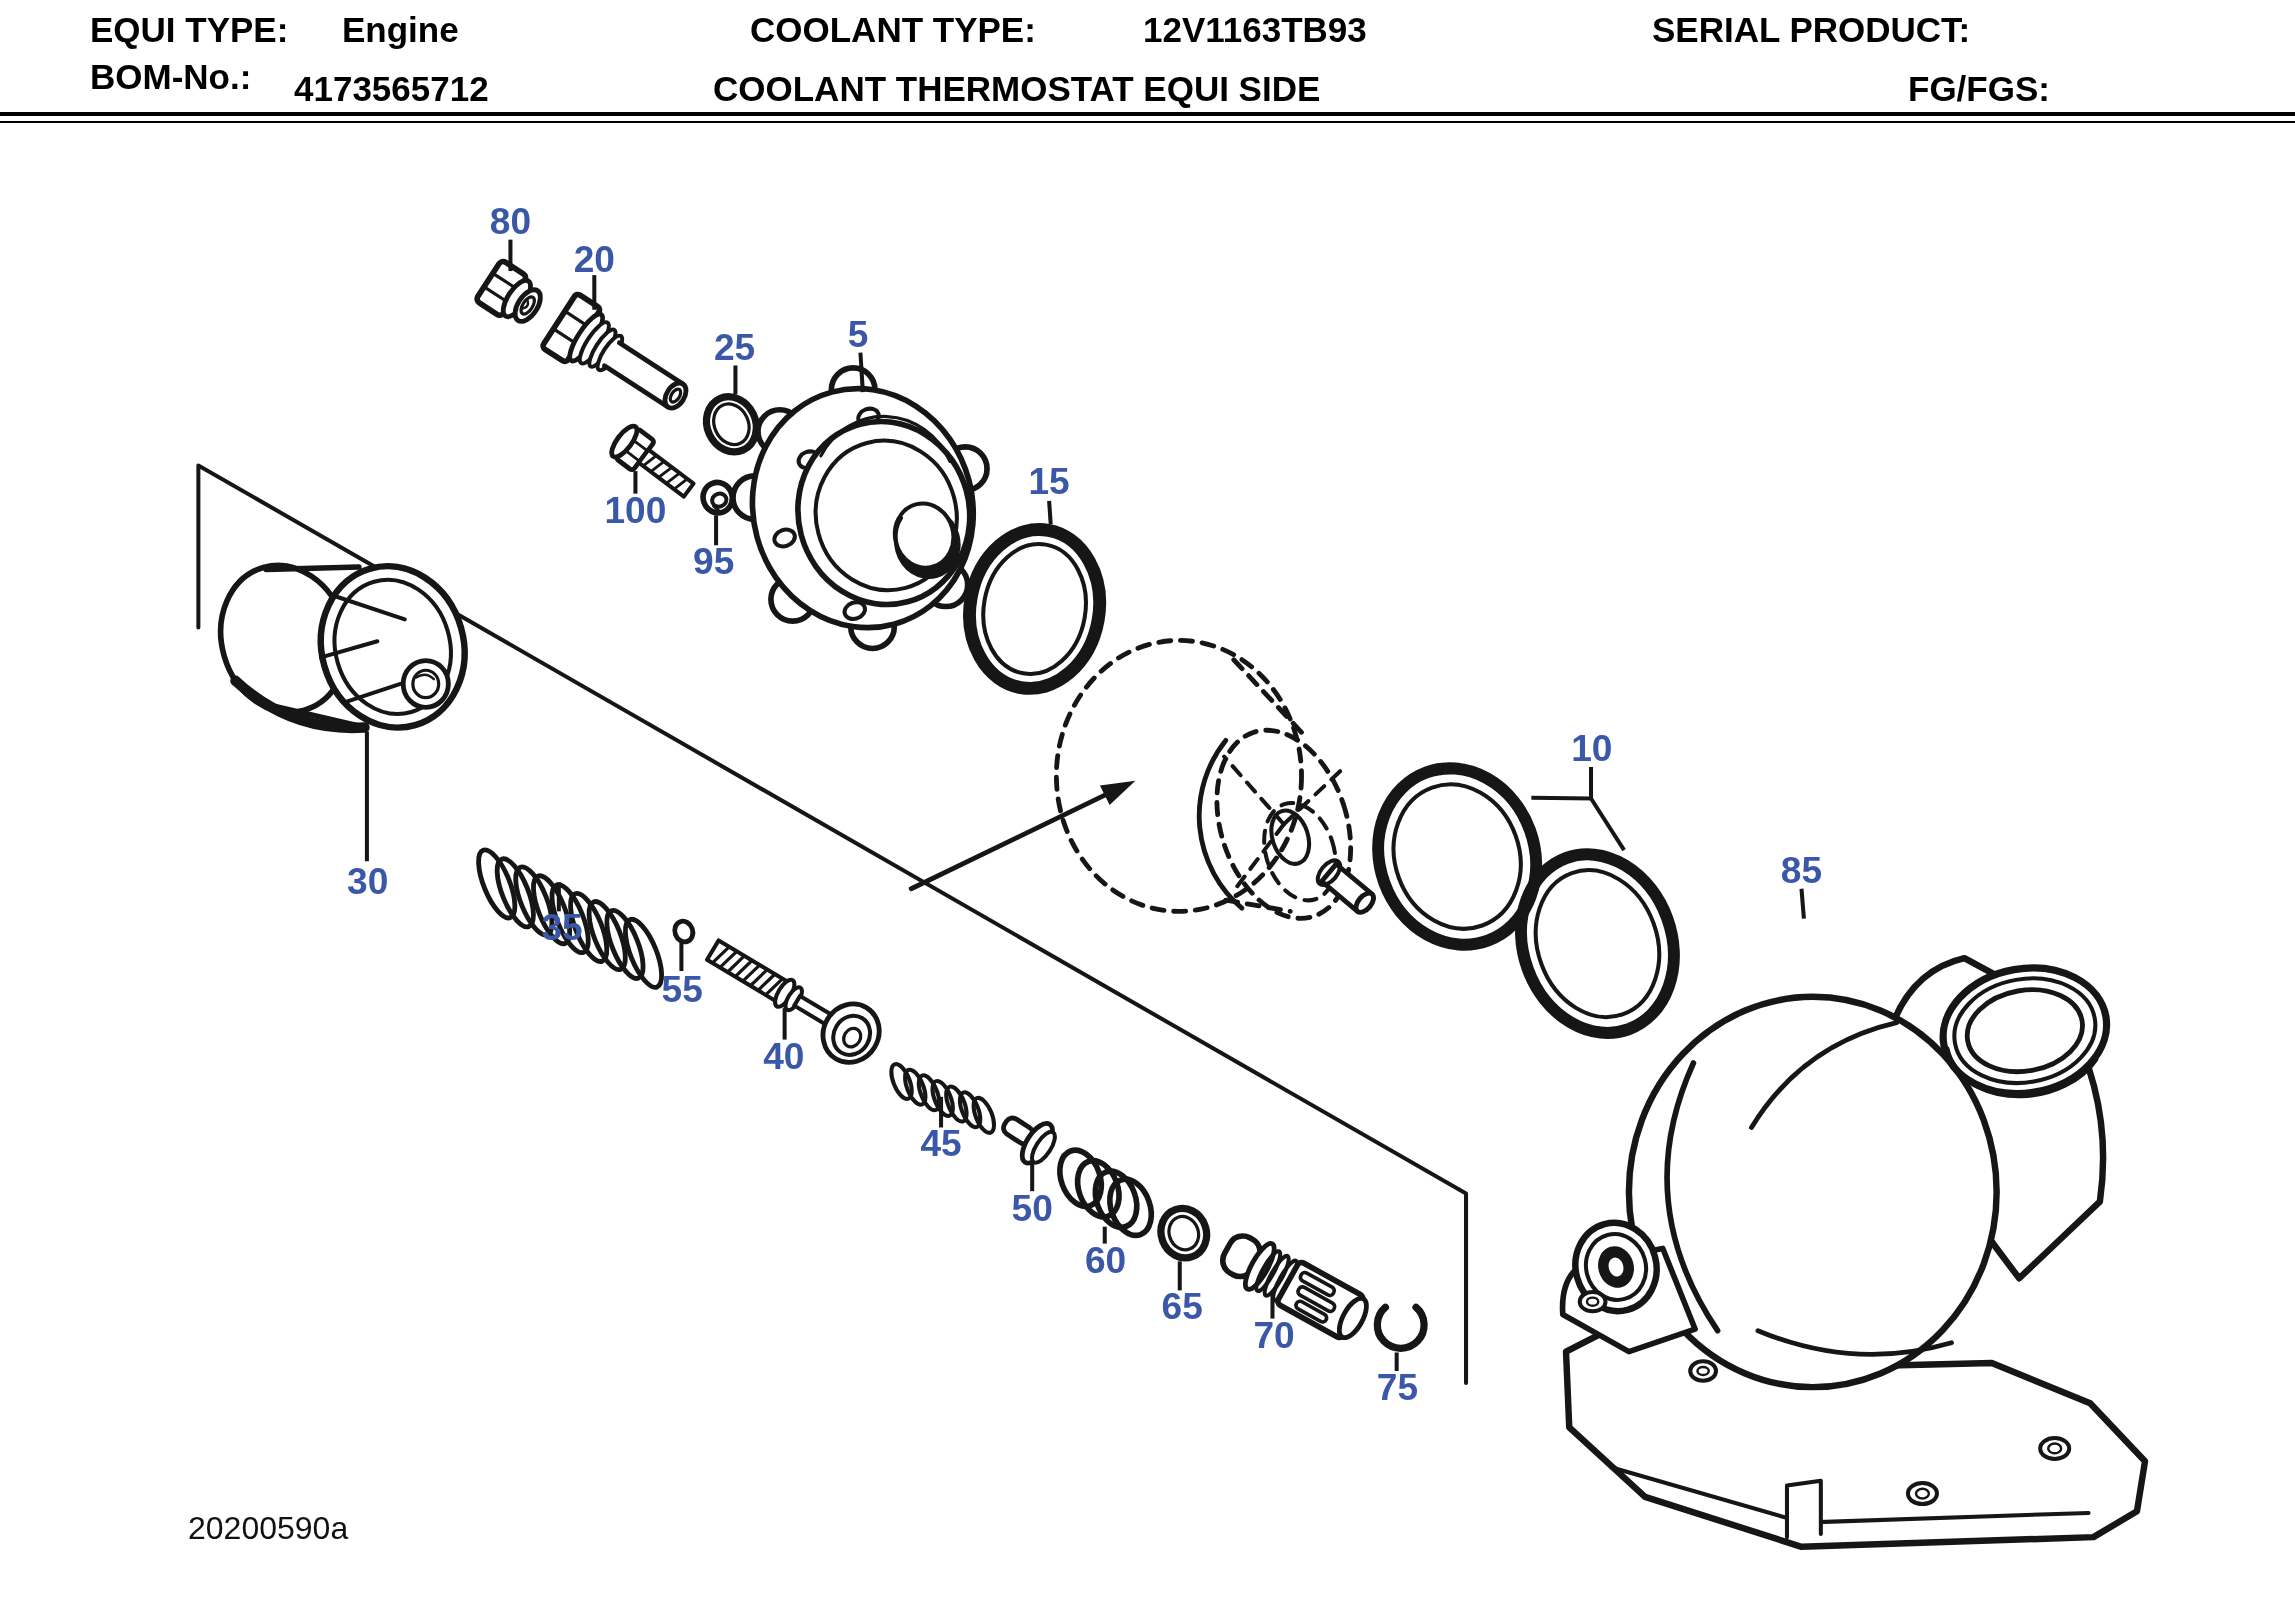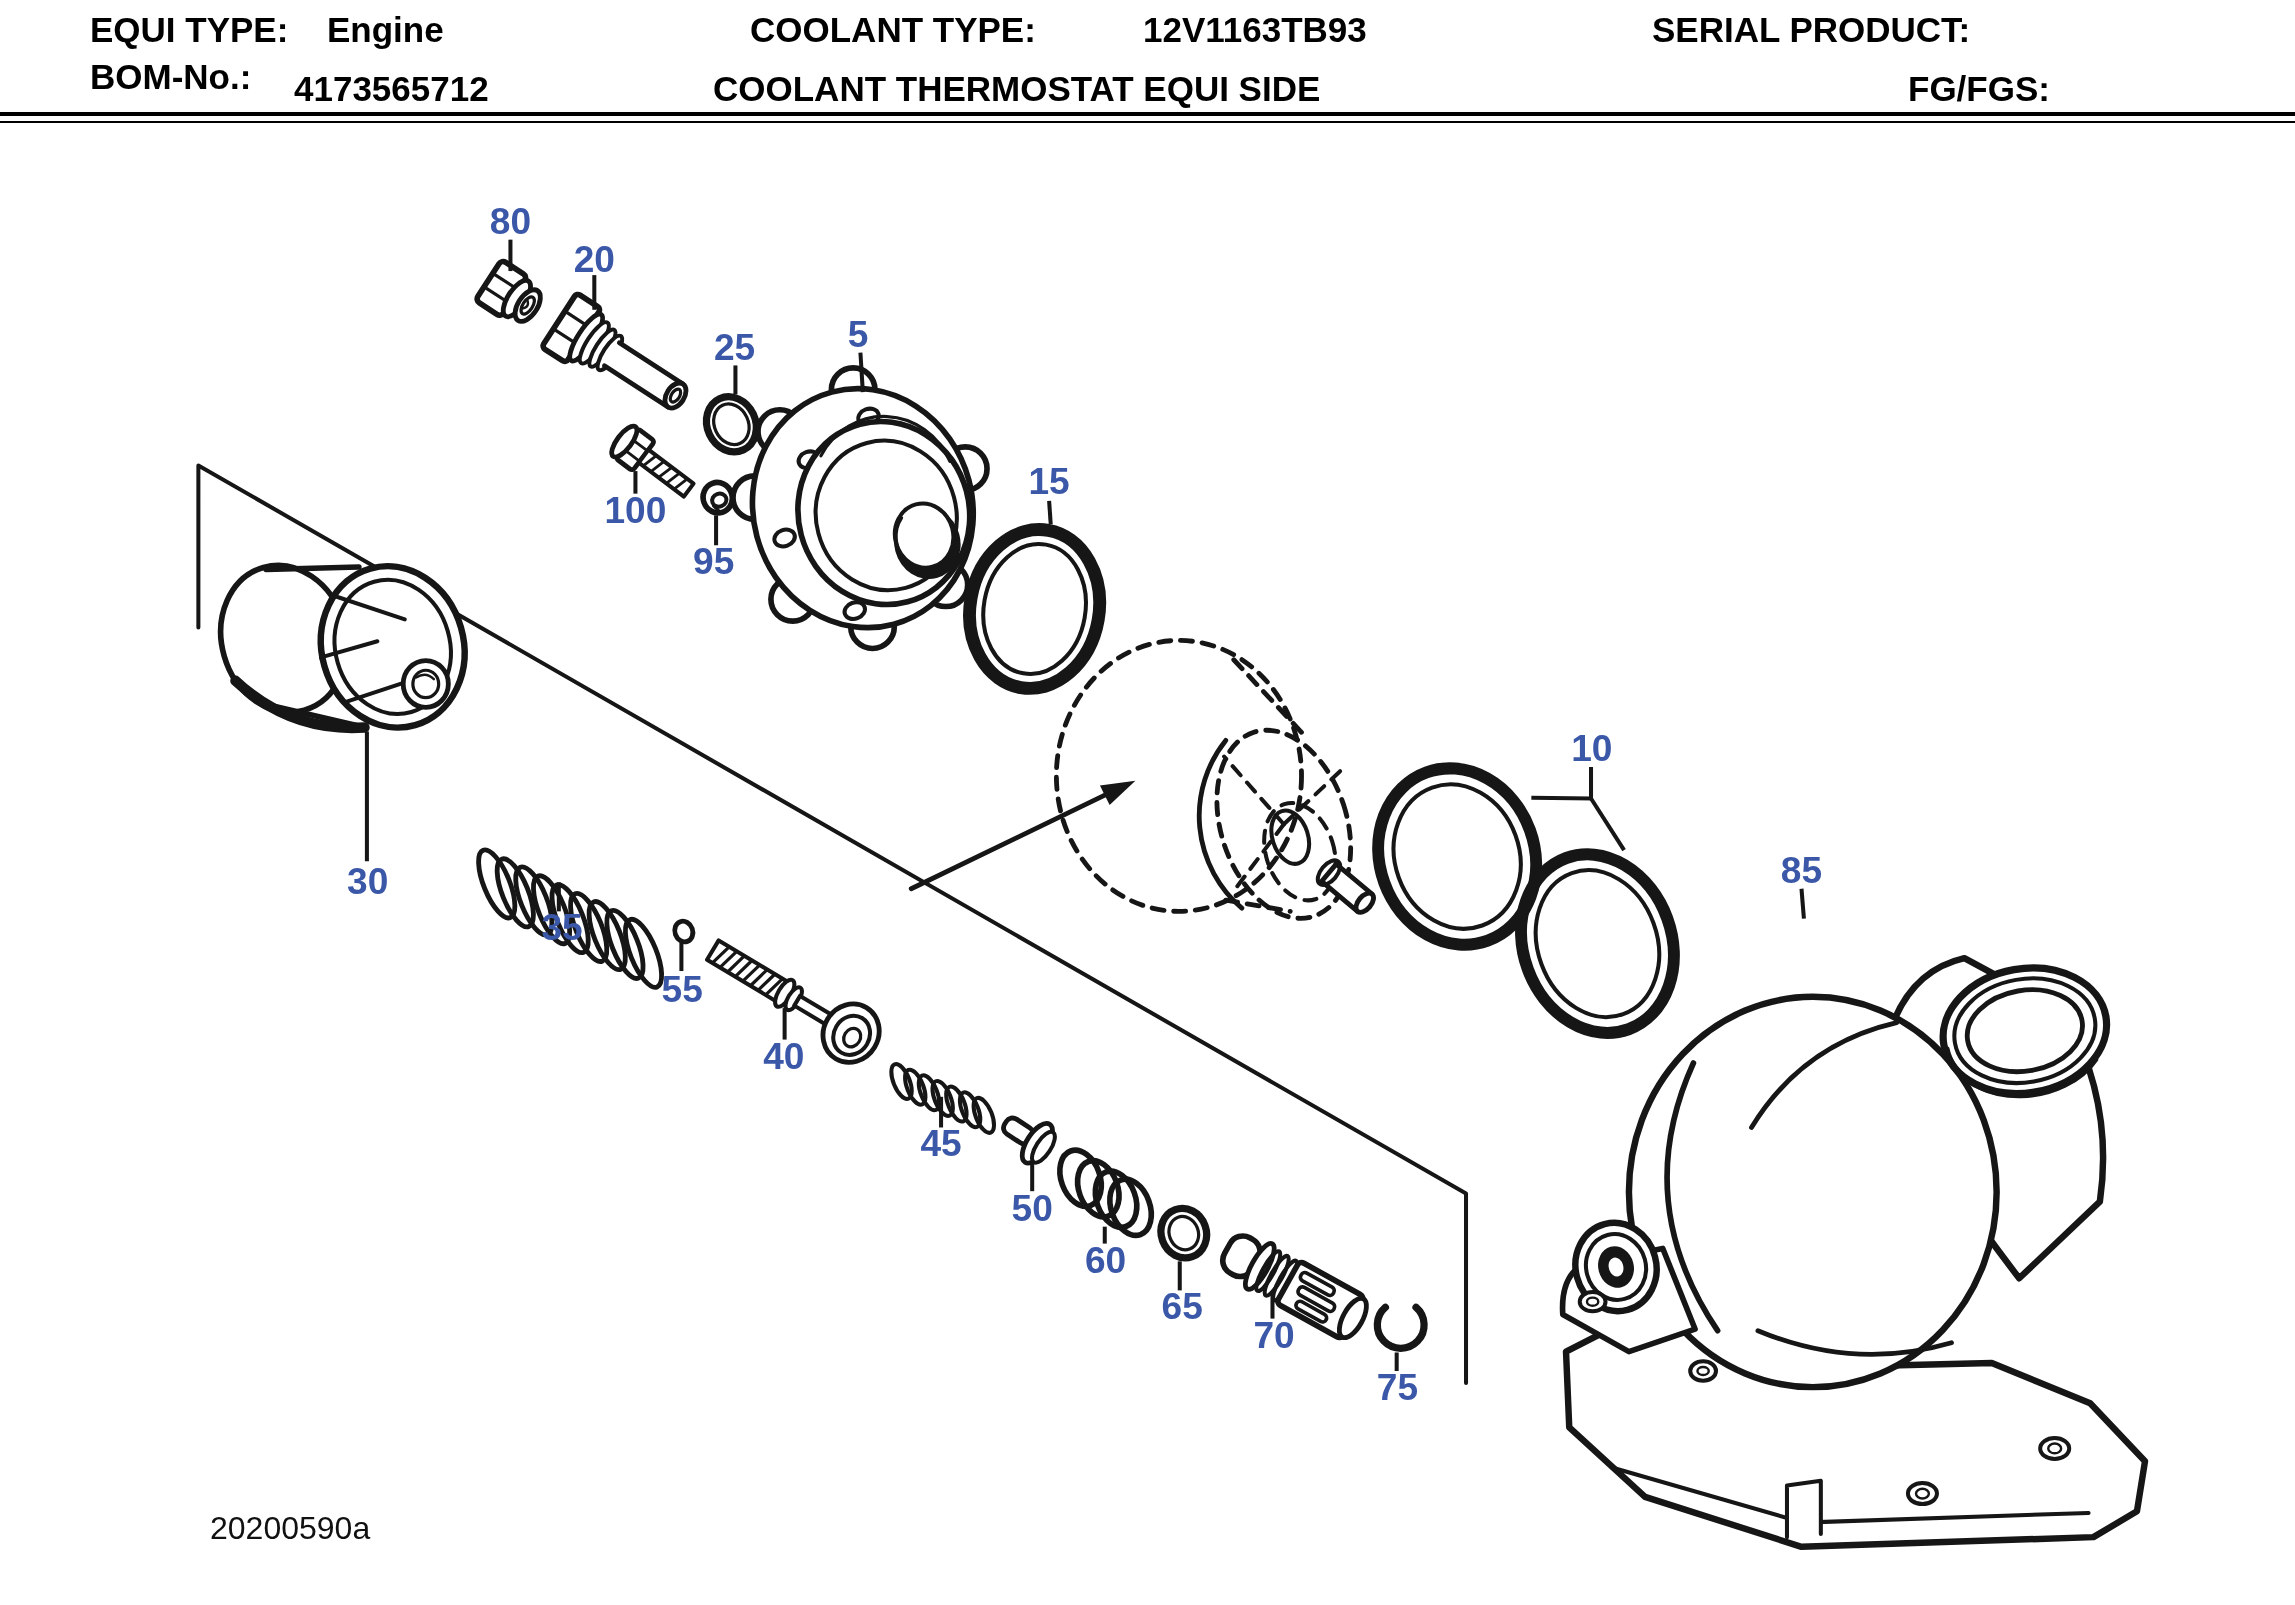--- a/index.html
+++ b/index.html
@@ -10,41 +10,41 @@
   html,body{margin:0;padding:0;}
   body{
     width:2295px;height:1605px;background:var(--background);
     font-family:"Liberation Sans",sans-serif;position:relative;overflow:hidden;
   }
   .page{position:absolute;inset:0;width:2295px;height:1605px;}
   .hdr-text{position:absolute;font:700 35px "Liberation Sans",sans-serif;color:#000;white-space:nowrap;}
   .rule{position:absolute;left:0;width:2295px;background:#000;}
   .rule-top{top:112px;height:4px;}
   .rule-bottom{top:121px;height:2.4px;}
-  .footer-text{position:absolute;font:400 32px "Liberation Sans",sans-serif;color:#111;margin-left:22px;}
+  .footer-text{position:absolute;font:400 32px "Liberation Sans",sans-serif;color:#111;}
   svg.diagram{position:absolute;left:0;top:0;width:2295px;height:1605px;}
   .callout{
     fill:var(--callout-blue);
     font:700 46px "Liberation Sans",sans-serif;
     text-anchor:middle;
   }
   .leader{stroke:var(--line-black);stroke-width:5;fill:none;}
   .ln{stroke:var(--line-black);fill:none;stroke-linecap:round;stroke-linejoin:round;}
   .fw{fill:#fff;}
   .fb{fill:var(--line-black);}
   .dash{stroke-dasharray:15 12;}
 </style>
 </head>
 <body>
 
 <div class="page">
 
   <div>
     <span class="hdr-text" style="left:90px;top:9.7px">EQUI TYPE:</span>
-    <span class="hdr-text" style="left:327px;top:9.7px">Engine</span>
+    <span class="hdr-text" style="left:342px;top:9.7px">Engine</span>
     <span class="hdr-text" style="left:750px;top:9.7px">COOLANT TYPE:</span>
     <span class="hdr-text" style="left:1143px;top:9.7px">12V1163TB93</span>
     <span class="hdr-text" style="left:1652px;top:9.7px">SERIAL PRODUCT:</span>
     <span class="hdr-text" style="left:90px;top:57px">BOM-No.:</span>
     <span class="hdr-text" style="left:294px;top:69px">4173565712</span>
     <span class="hdr-text" style="left:713px;top:69px">COOLANT THERMOSTAT EQUI SIDE</span>
     <span class="hdr-text" style="left:1908px;top:69px">FG/FGS:</span>
     <div class="rule rule-top"></div>
     <div class="rule rule-bottom"></div>
   </div>

